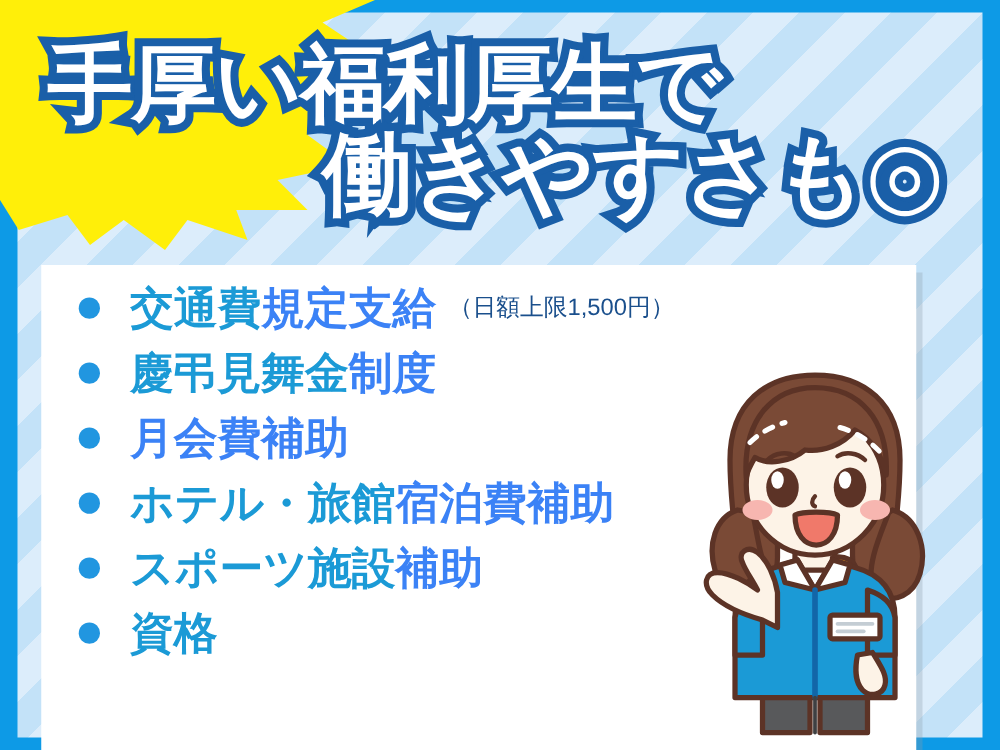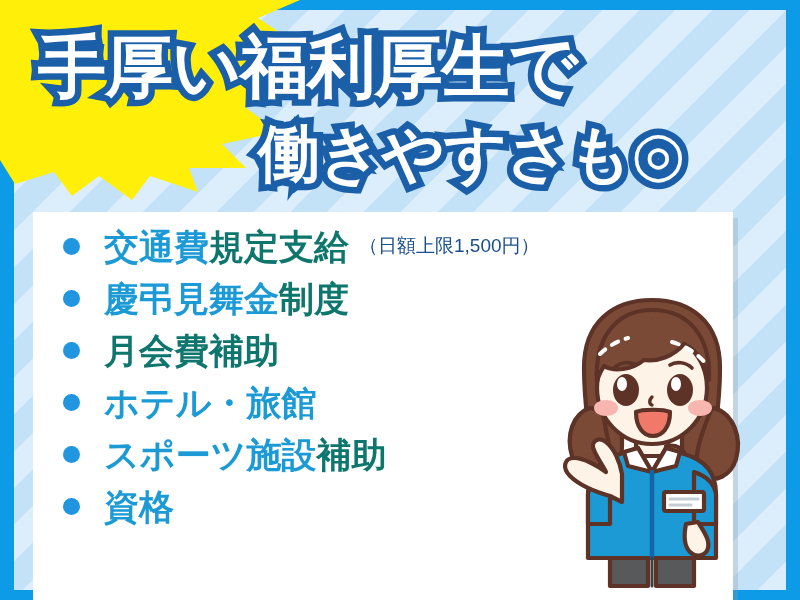--- a/index.html
+++ b/index.html
@@ -44,21 +44,21 @@
   .hl-line{
     position:absolute;white-space:nowrap;
     font-weight:bold;
     color:#ffffff;
     letter-spacing:-1px;
     -webkit-text-stroke:13px #1a5fa8;
     paint-order:stroke fill;
     text-shadow:3px 4px 0 #1a5fa8;
   }
   .hl-1{left:38px;top:22px;font-size:68px;}
-  .hl-2{left:258px;top:112px;font-size:62px;}
+  .hl-2{left:258px;top:92px;font-size:72px;}
 
   
   .card{
     position:absolute;left:33px;top:212px;width:700px;height:392px;
     background:#ffffff;
     box-shadow:5px 6px 0 rgba(140,155,170,.30);
     z-index:4;
   }
 
   .list{position:absolute;left:0;top:8px;width:100%;}
@@ -69,21 +69,21 @@
   }
   .dot{
     width:17px;height:17px;border-radius:50%;
     background:#2196e0;flex:0 0 auto;margin-right:24px;
   }
   .txt{
     font-weight:bold;font-size:35px;line-height:1;
     white-space:nowrap;letter-spacing:0px;
   }
   .lt{color:#1b9ad6;}   
-  .dk{color:#0f766e;}   
+  .dk{color:#3b82f6;}   
   .note{
     font-size:19px;font-weight:normal;color:#1a4f8c;
     margin-left:10px;letter-spacing:0px;
   }
 
   
   .character{
     position:absolute;left:548px;top:296px;width:215px;height:290px;z-index:6;
   }
   .character svg{display:block;width:215px;height:290px;overflow:visible;}
@@ -119,20 +119,21 @@
       </div>
 
       <div class="row">
         <span class="dot"></span>
         <span class="txt dk">月会費補助</span>
       </div>
 
       <div class="row">
         <span class="dot"></span>
         <span class="txt lt">ホテル・旅館</span>
+        <span class="txt dk">宿泊費補助</span>
       </div>
 
       <div class="row">
         <span class="dot"></span>
         <span class="txt lt">スポーツ施設</span>
         <span class="txt dk">補助</span>
       </div>
 
       <div class="row">
         <span class="dot"></span>

